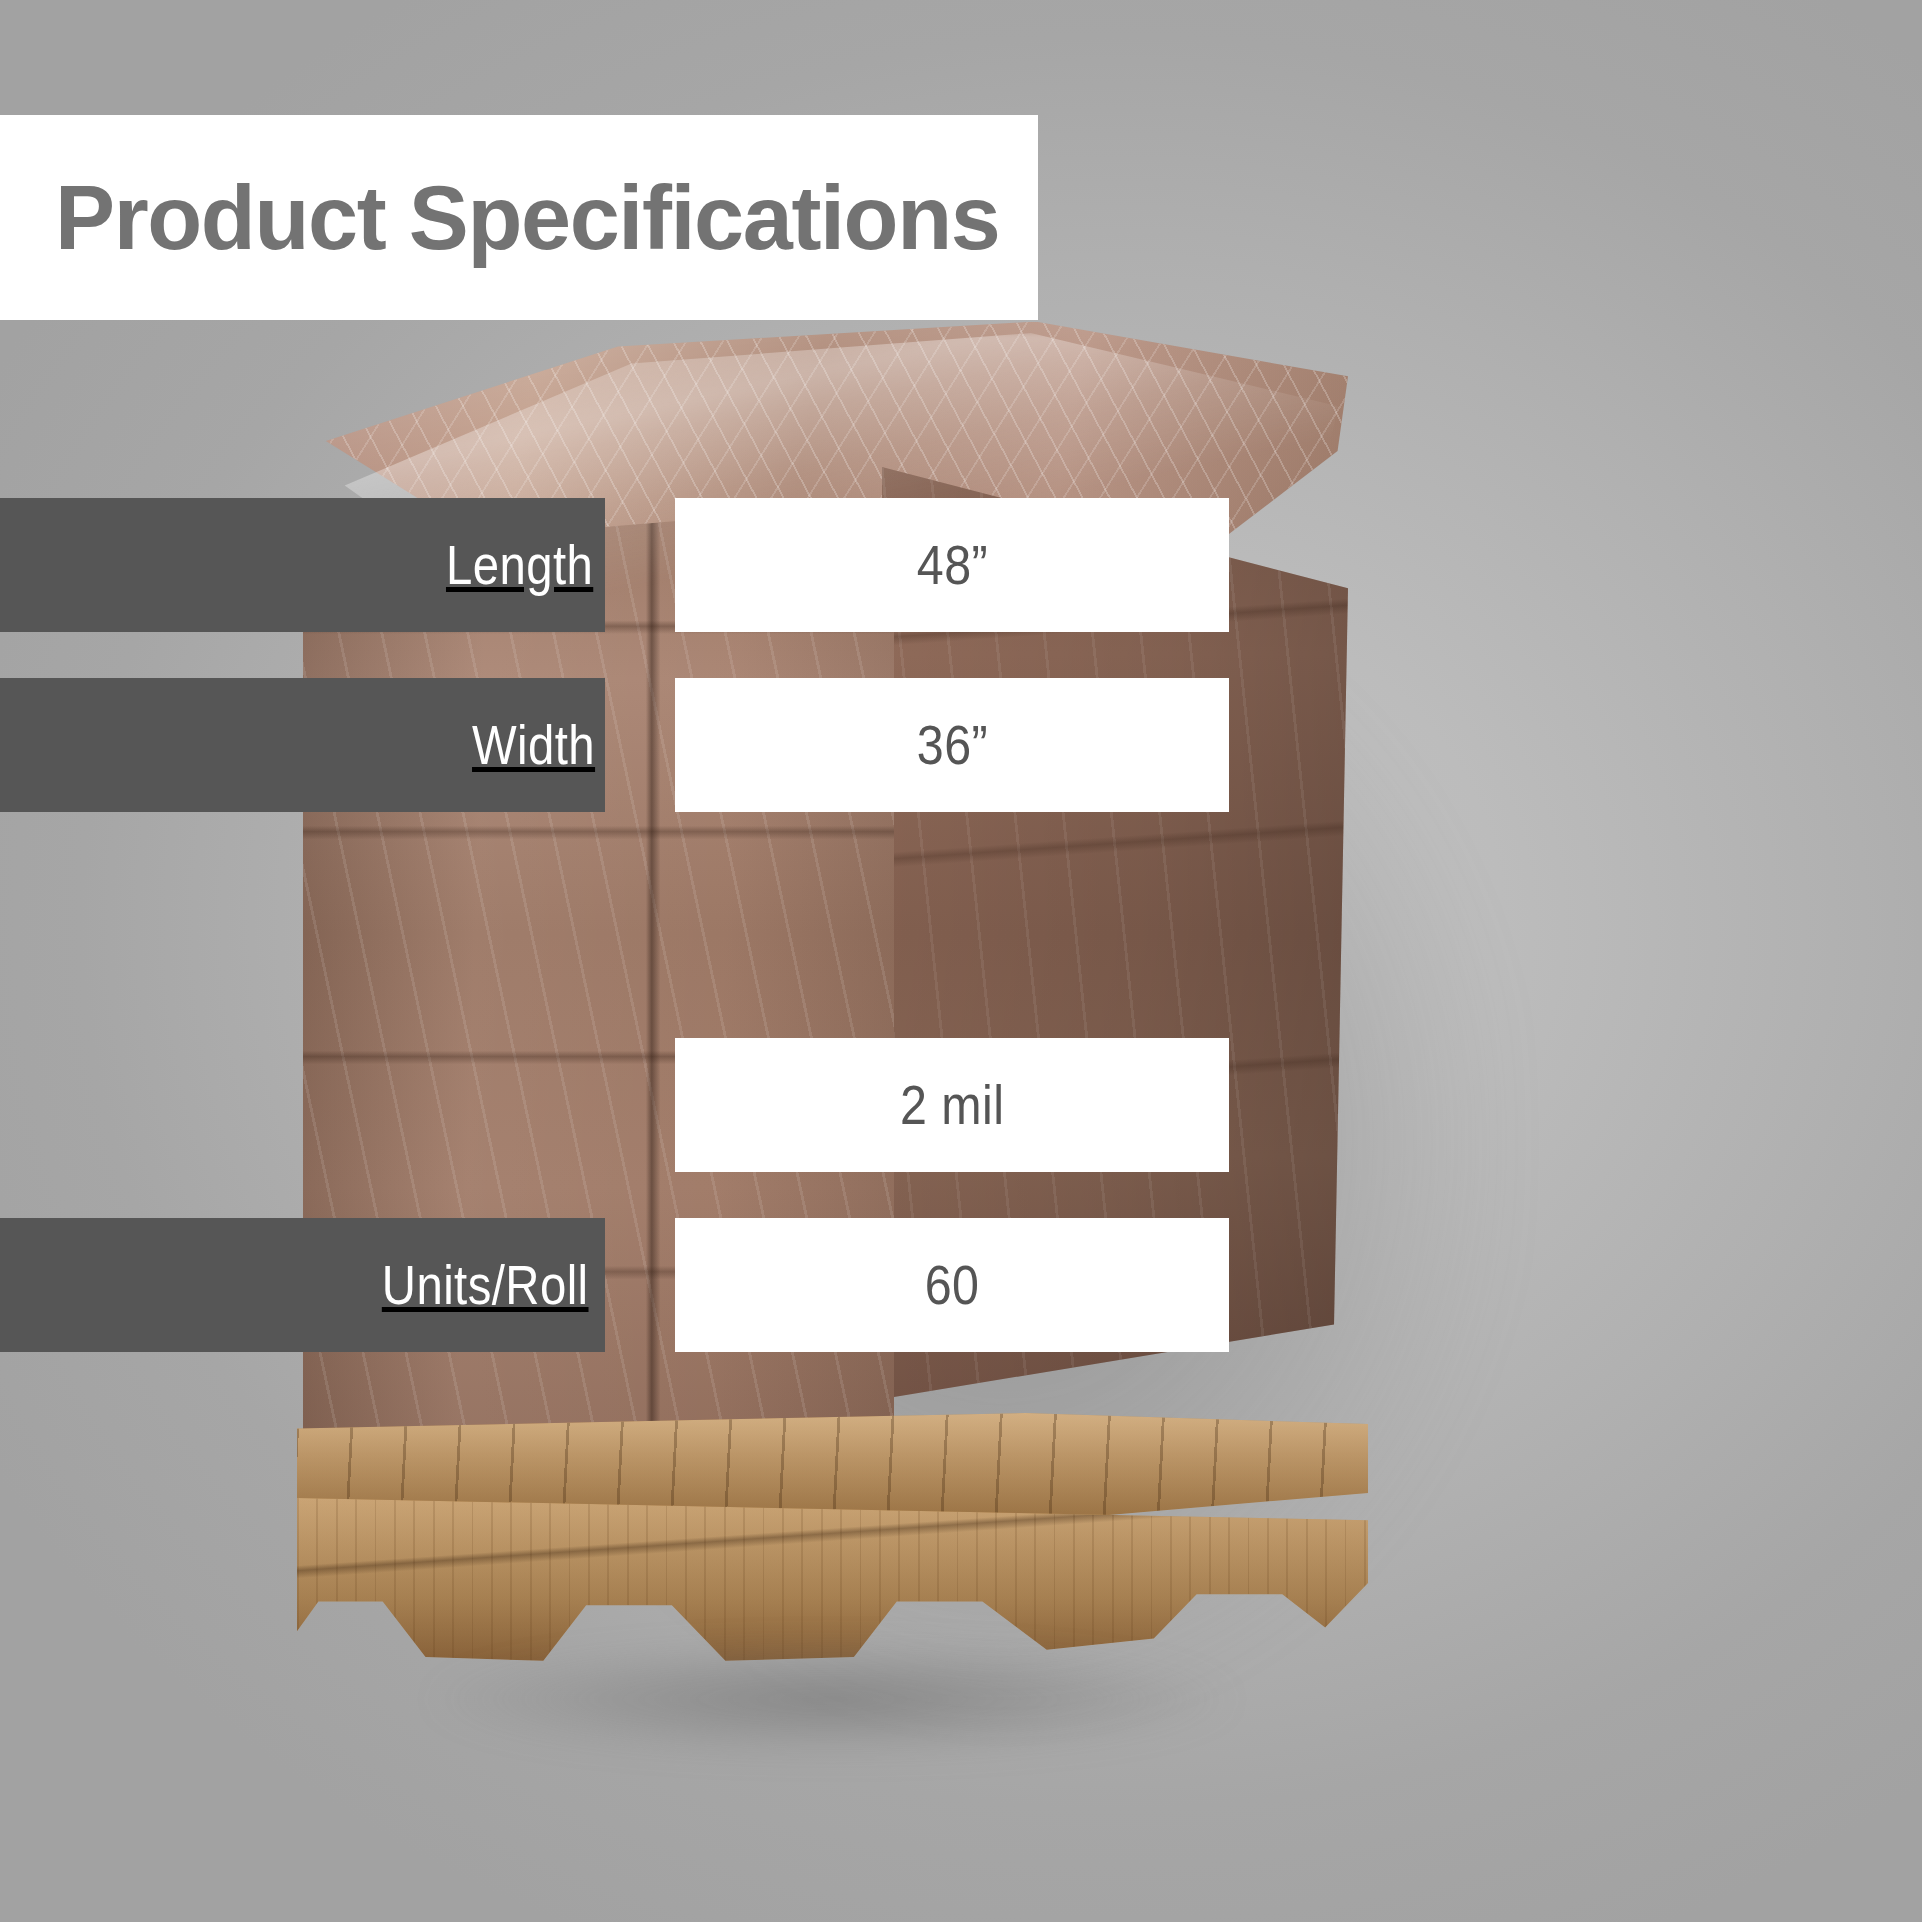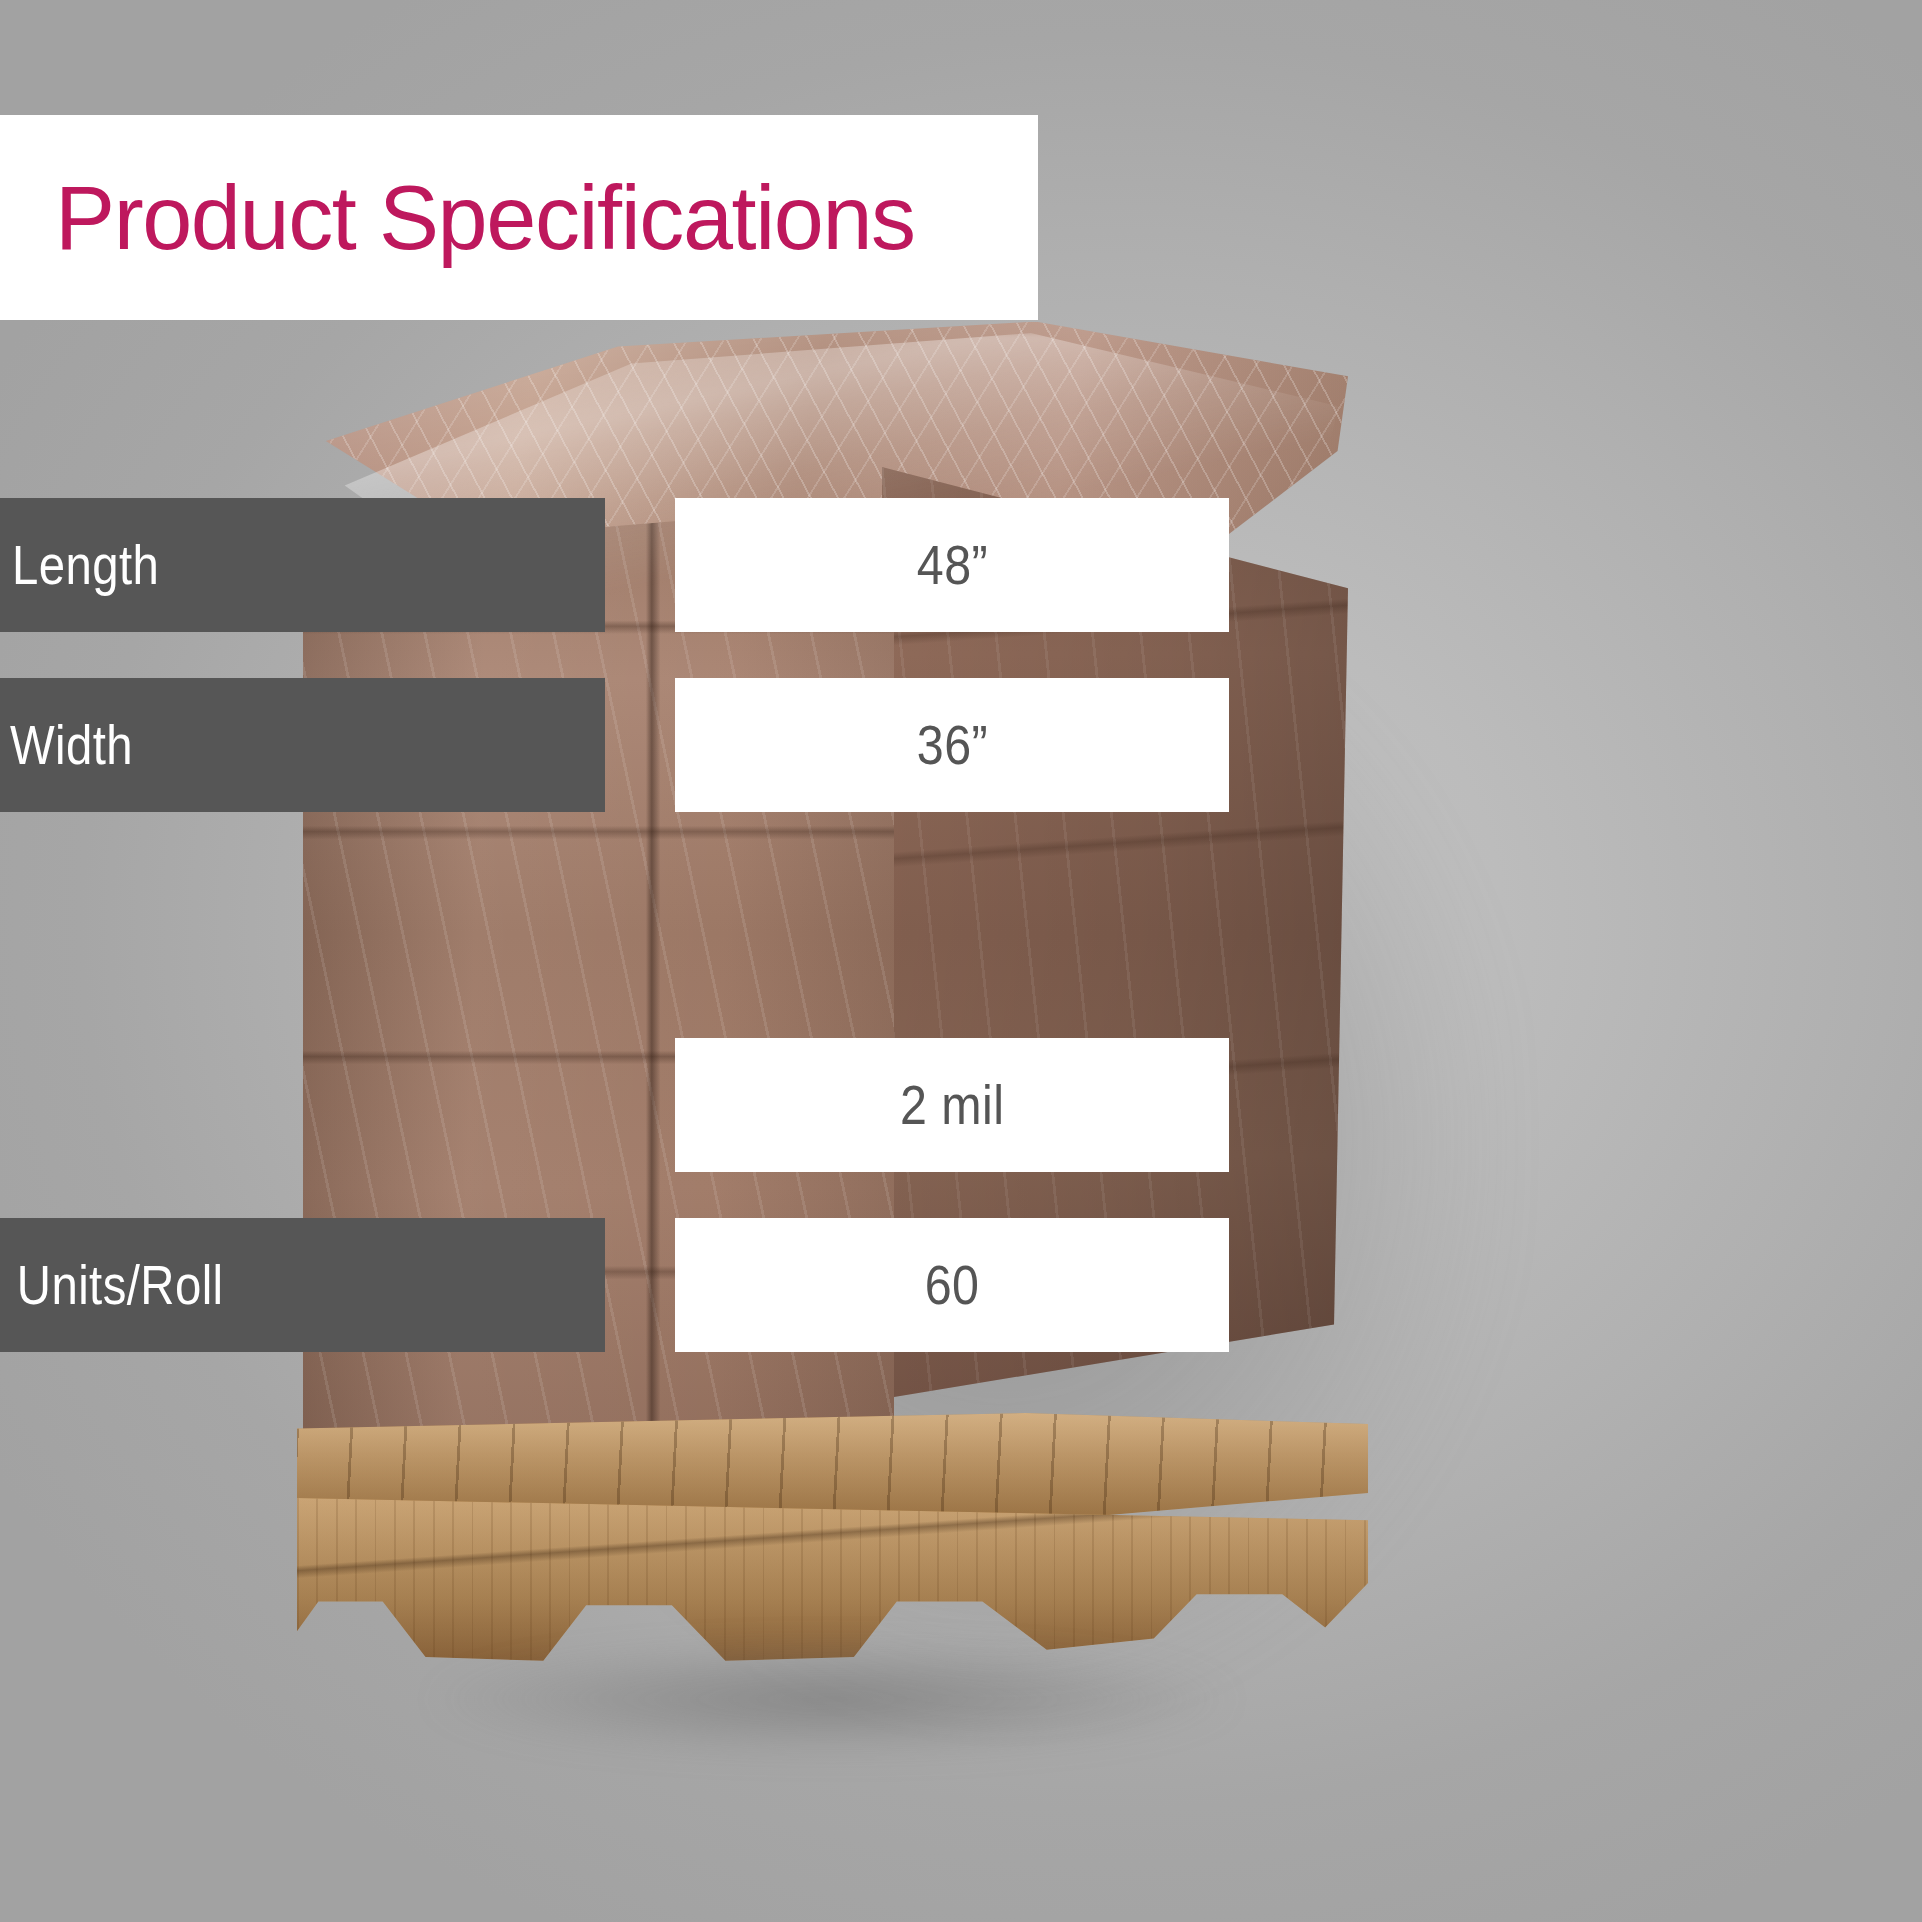--- a/index.html
+++ b/index.html
@@ -218,22 +218,22 @@
     top: 115px;
     width: 1038px;
     height: 205px;
     background: #ffffff;
     display: flex;
     align-items: center;
   }
   .header-title {
     margin-left: 55px;
     font-size: 90px;
-    font-weight: 400;
-    color: #be185d;
+    font-weight: 700;
+    color: #737373;
     letter-spacing: -1.4px;
     line-height: 1;
     white-space: nowrap;
   }
 
   
   .spec-table {
     position: absolute;
     left: 0;
     top: 498px;
@@ -246,21 +246,22 @@
   }
   .spec-label {
     position: absolute;
     left: 0;
     top: 0;
     width: 605px;
     height: 134px;
     background: #565656;
     display: flex;
     align-items: center;
-    justify-content: flex-start;
+    justify-content: flex-end;
+    text-decoration: underline;
   }
   .spec-label span {
     color: #ffffff;
     font-size: 55px;
     font-weight: 400;
     letter-spacing: 0.5px;
     line-height: 1;
     transform: scaleX(0.86);
   }
   .spec-value {

